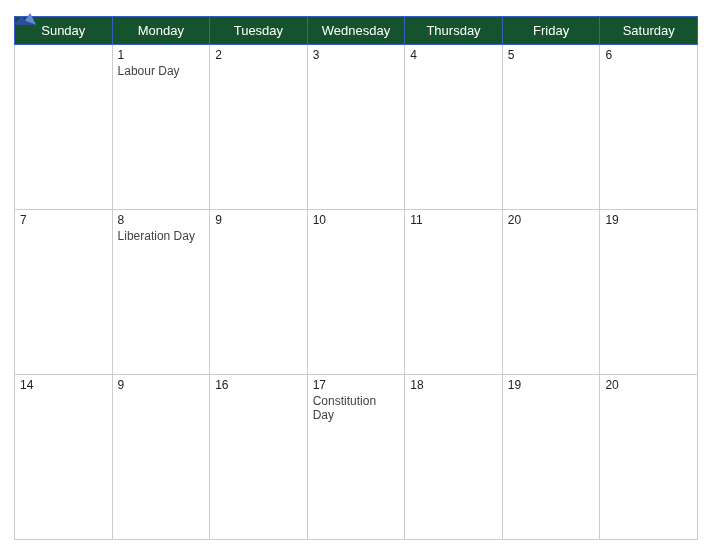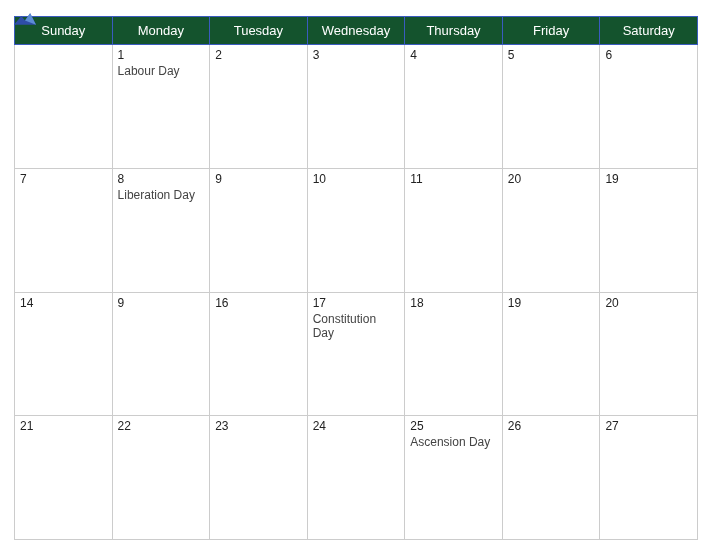--- a/index.html
+++ b/index.html
@@ -206,39 +206,15 @@
           <td>
             <span class="day-number">18</span>
           </td>
           <td>
             <span class="day-number">19</span>
           </td>
           <td>
             <span class="day-number">20</span>
           </td>
         </tr>
-        <tr>
-          <td>
-            <span class="day-number">21</span>
-          </td>
-          <td>
-            <span class="day-number">22</span>
-          </td>
-          <td>
-            <span class="day-number">23</span>
-          </td>
-          <td>
-            <span class="day-number">24</span>
-          </td>
-          <td>
-            <span class="day-number">25</span>
-            <span class="holiday-name">Ascension Day</span>
-          </td>
-          <td>
-            <span class="day-number">26</span>
-          </td>
-          <td>
-            <span class="day-number">27</span>
-          </td>
-        </tr>
       </tbody>
   </table>
 </div>
 
 </body></html>

